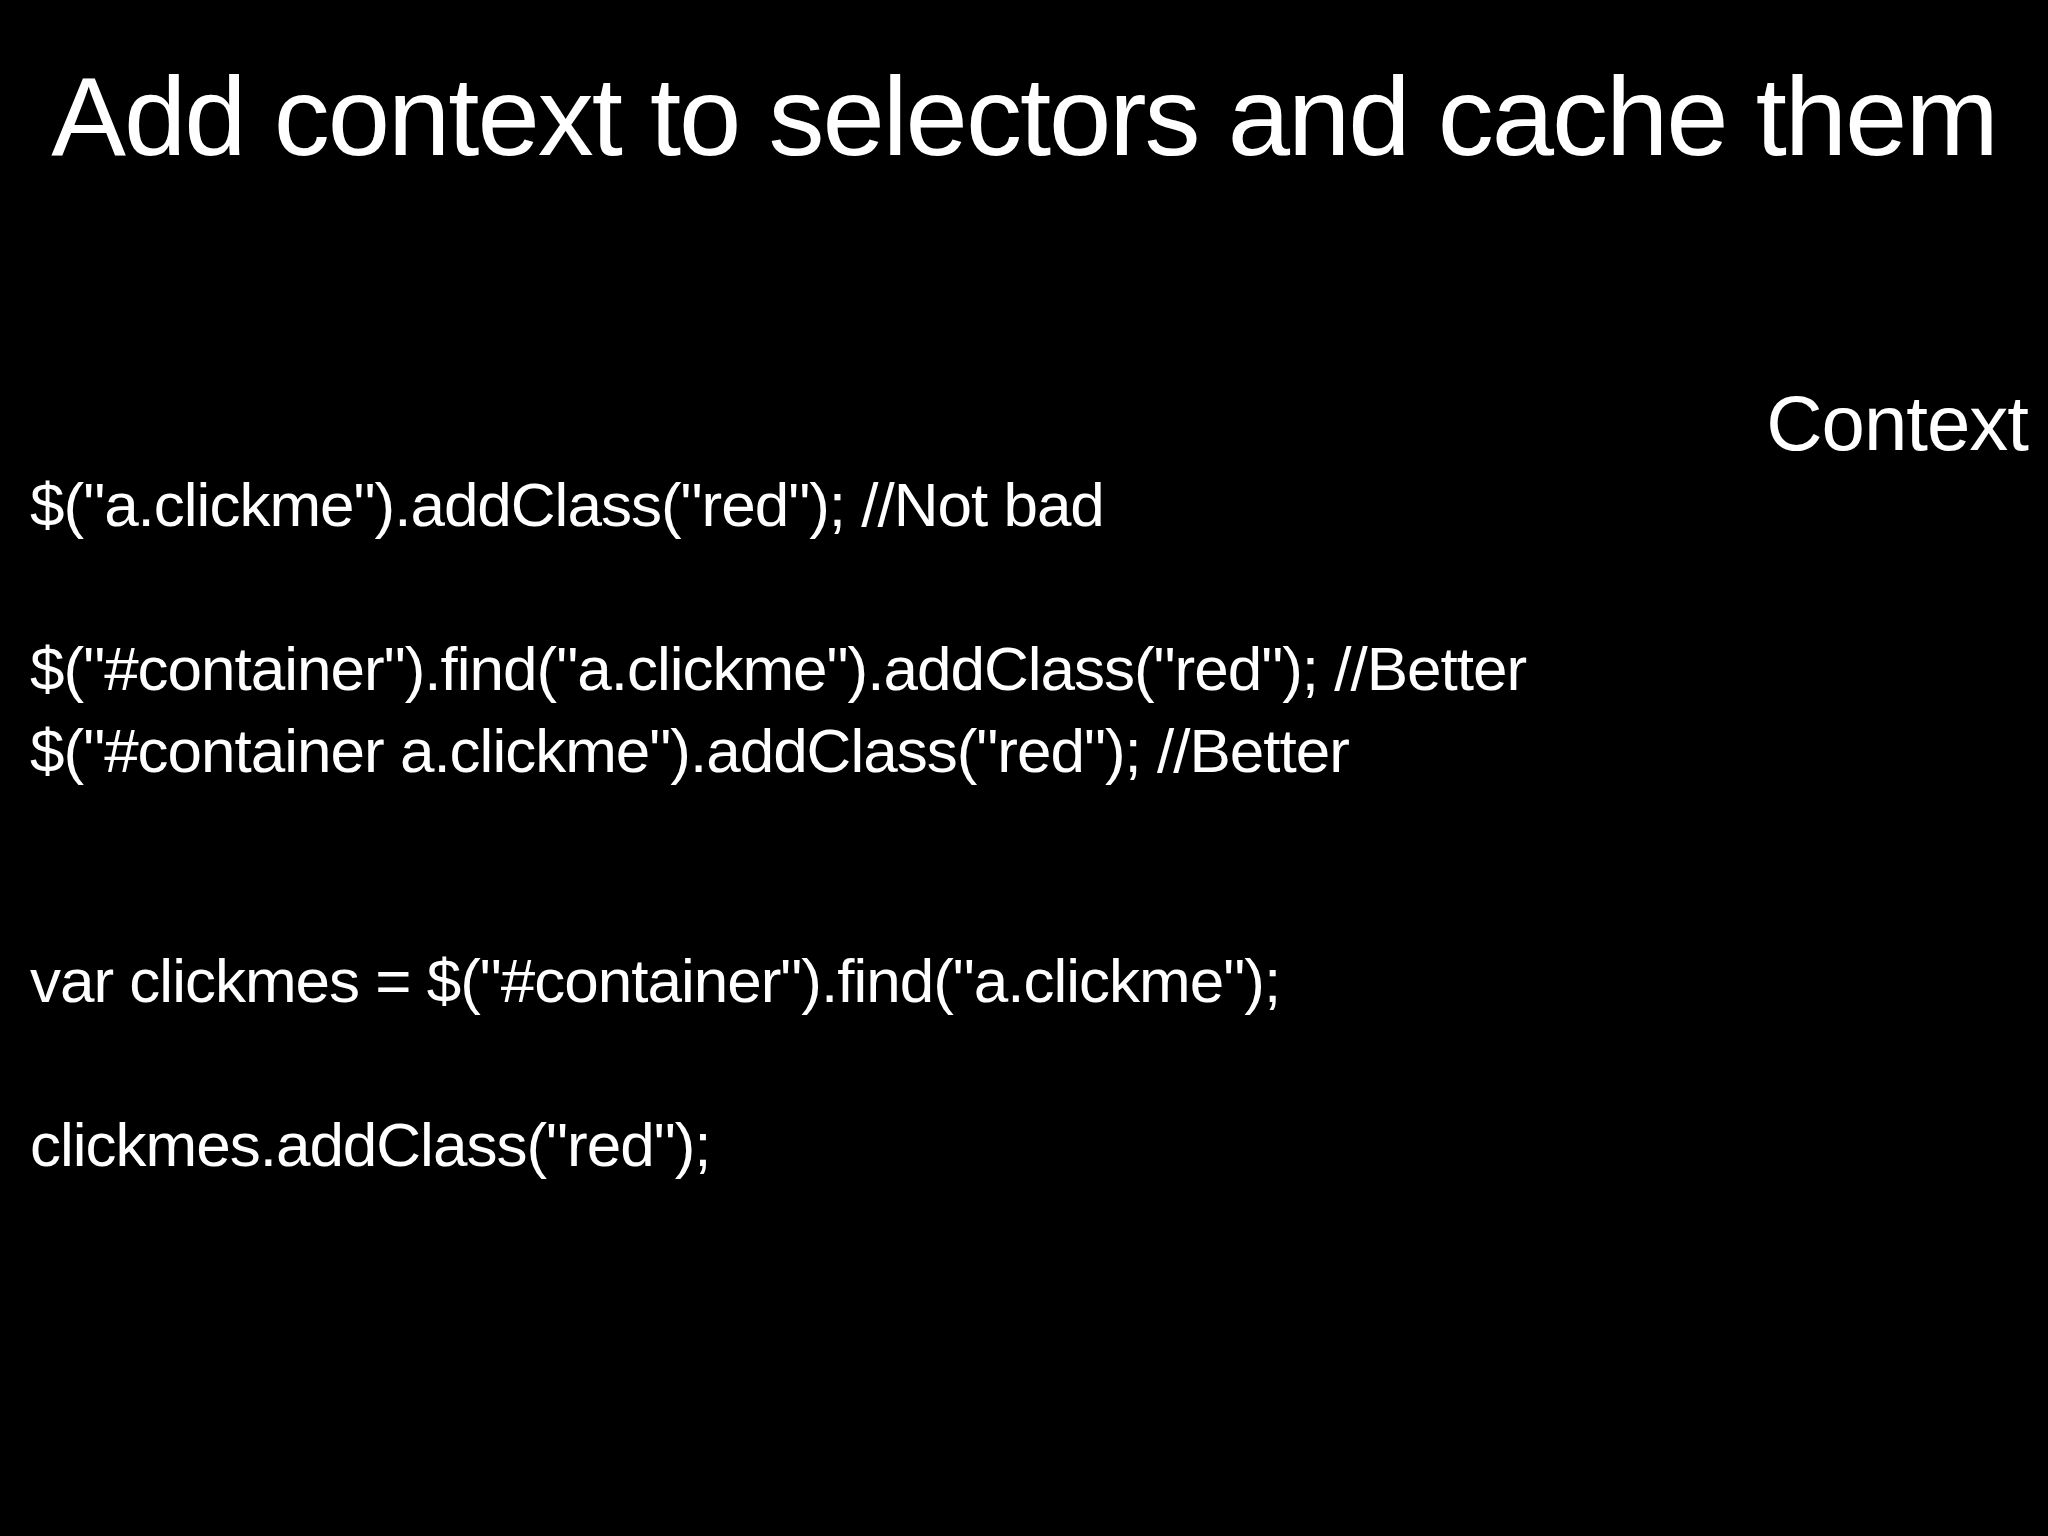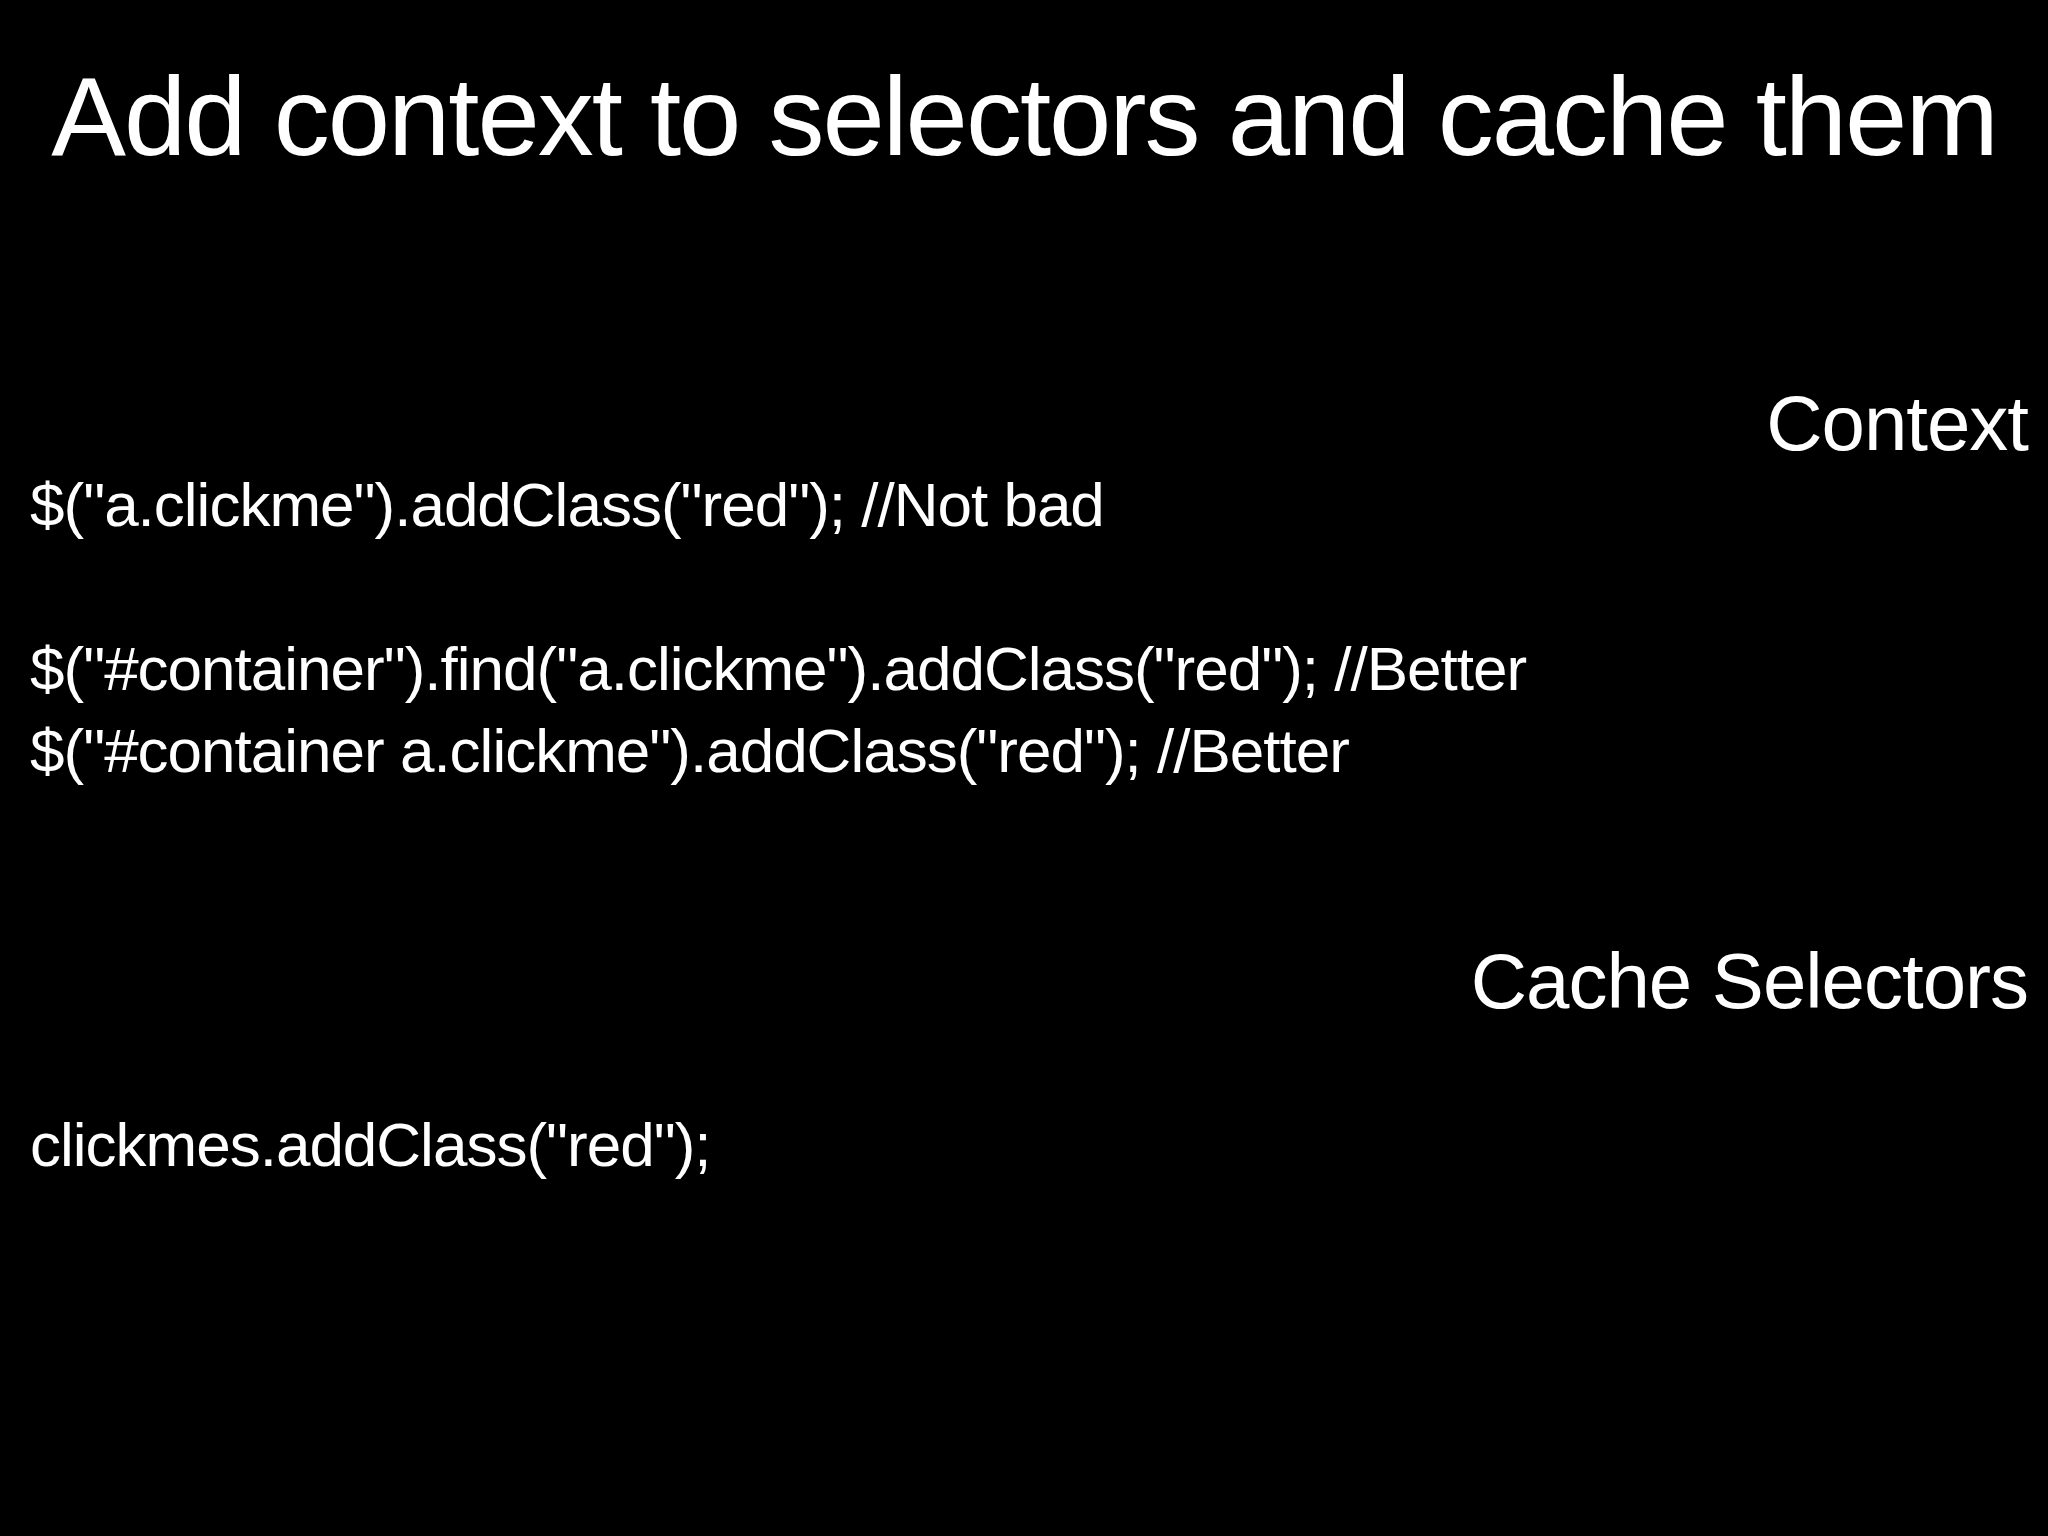--- a/index.html
+++ b/index.html
@@ -65,19 +65,19 @@
 
     <section>
       <h2 class="section-heading">Context</h2>
       <div class="code-line">$("a.clickme").addClass("red"); //Not bad</div>
       <div class="code-line"></div>
       <div class="code-line">$("#container").find("a.clickme").addClass("red"); //Better</div>
       <div class="code-line">$("#container a.clickme").addClass("red"); //Better</div>
     </section>
 
     <section class="section-cache">
-      <h2 class="section-heading">Cache Selectors</h2>
+      <div class="code-line">var clickmes = $("#container").find("a.clickme");</div>
       <div class="code-line"></div>
       <div class="code-line">clickmes.addClass("red");</div>
     </section>
 
   </div>
 </div>
 
 </body></html>

